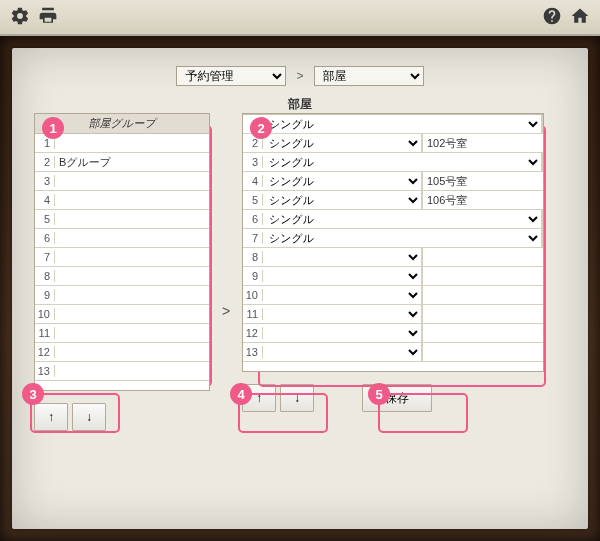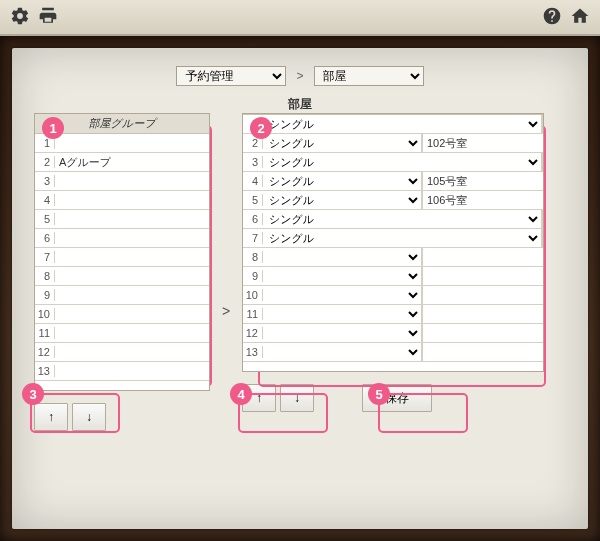--- a/index.html
+++ b/index.html
@@ -246,21 +246,21 @@
         <div class="table-wrap">
           <div class="thead">
               <div class="h1">部屋グループ</div>
             </div>
           <div class="tbody" id="left-body">
               <div class="row">
                 <div class="cell-num">1</div>
               </div>
               <div class="row">
                 <div class="cell-num">2</div>
-                <div class="cell-text">Aグループ</div>
+                <div class="cell-text">Bグループ</div>
               </div>
               <div class="row">
                 <div class="cell-num">3</div>
                 <div class="cell-text"></div>
               </div>
               <div class="row">
                 <div class="cell-num">4</div>
                 <div class="cell-text"></div>
               </div>
               <div class="row">

